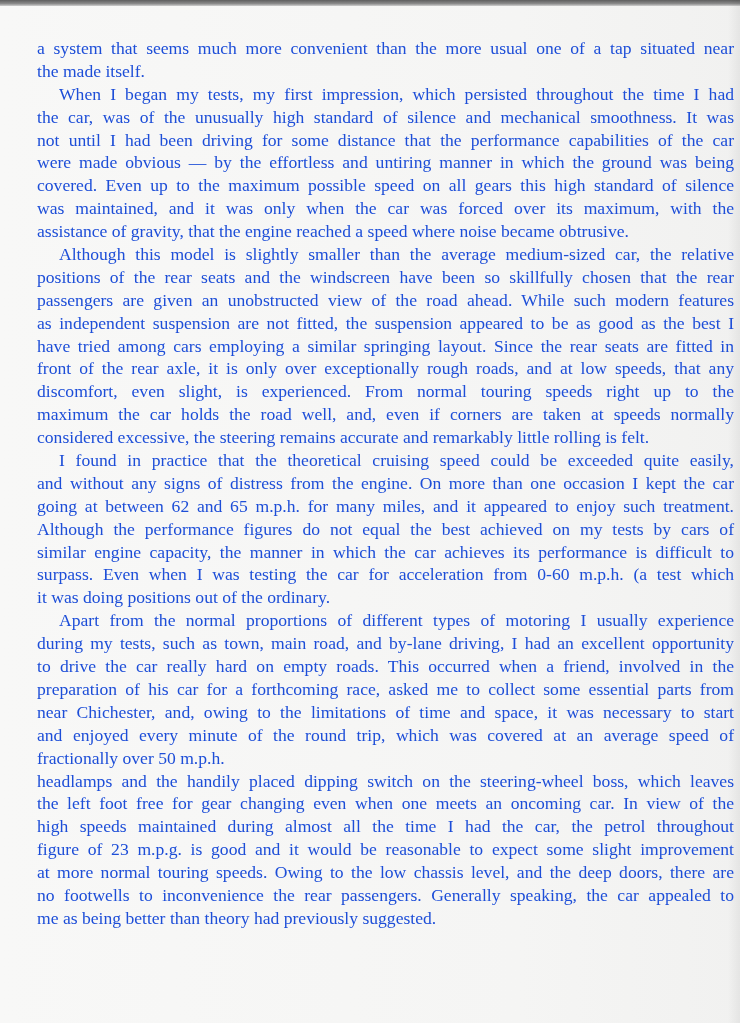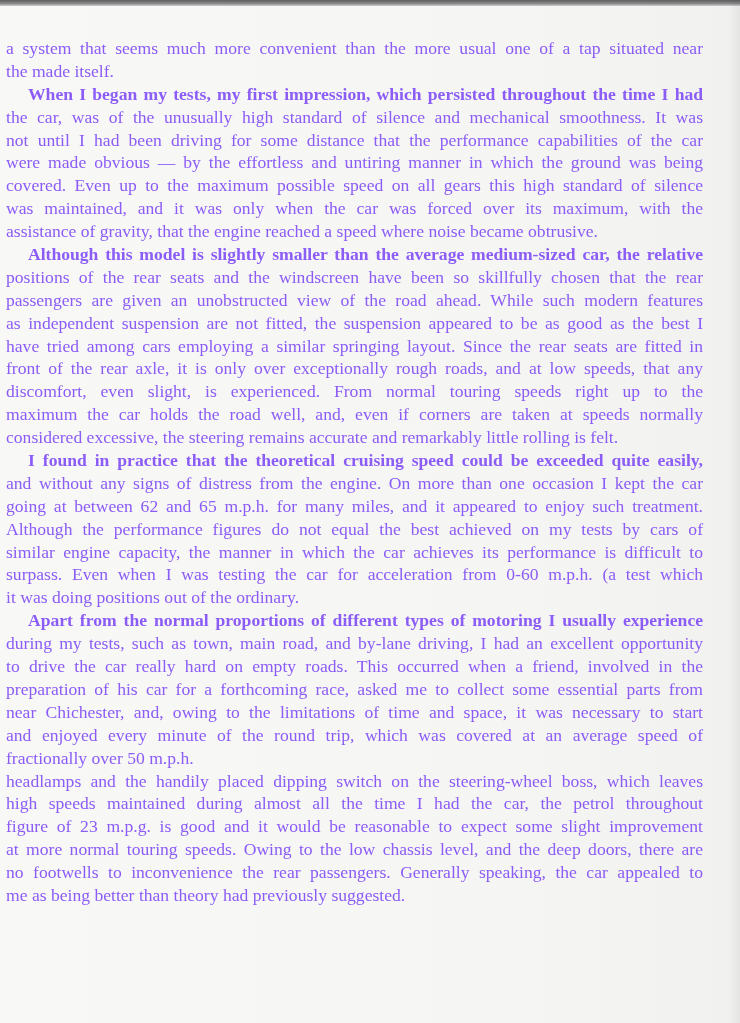--- a/index.html
+++ b/index.html
@@ -29,42 +29,41 @@
     }
     .right-shadow {
       position: absolute;
       right: 0; top: 0;
       width: 12px;
       height: 1023px;
       background: linear-gradient(to right, rgba(0,0,0,0) 0%, rgba(0,0,0,0.05) 100%);
     }
     .text-block {
       position: absolute;
-      left: 6px;
+      left: 37px;
       top: 37px;
       width: 697px;
       font-family: "Liberation Serif", serif;
       font-size: 17.6px;
       line-height: 22.9px;
-      color: #8b5cf6;
+      color: #1d4ed8;
     }
     .line {
       display: block;
       white-space: nowrap;
       text-align: justify;
       text-align-last: justify;
       height: 22.9px;
       overflow: visible;
     }
     .line.last {
       text-align-last: left;
     }
     .line.indent {
       padding-left: 22px;
-      font-weight: bold;
     }
   </style>
 </head>
 <body>
 
 <div class="top-edge"></div>
 <div class="page"></div>
 <div class="right-shadow"></div>
 
 <div class="text-block" id="text-block">
@@ -105,19 +104,20 @@
       <span class="line indent">Apart from the normal proportions of different types of motoring I usually experience</span>
       <span class="line">during my tests, such as town, main road, and by-lane driving, I had an excellent opportunity</span>
       <span class="line">to drive the car really hard on empty roads. This occurred when a friend, involved in the</span>
       <span class="line">preparation of his car for a forthcoming race, asked me to collect some essential parts from</span>
       <span class="line">near Chichester, and, owing to the limitations of time and space, it was necessary to start</span>
       <span class="line">and enjoyed every minute of the round trip, which was covered at an average speed of</span>
       <span class="line last">fractionally over 50 m.p.h.</span>
     </div>
     <div>
       <span class="line">headlamps and the handily placed dipping switch on the steering-wheel boss, which leaves</span>
+      <span class="line">the left foot free for gear changing even when one meets an oncoming car. In view of the</span>
       <span class="line">high speeds maintained during almost all the time I had the car, the petrol throughout</span>
       <span class="line">figure of 23 m.p.g. is good and it would be reasonable to expect some slight improvement</span>
       <span class="line">at more normal touring speeds. Owing to the low chassis level, and the deep doors, there are</span>
       <span class="line">no footwells to inconvenience the rear passengers. Generally speaking, the car appealed to</span>
       <span class="line last">me as being better than theory had previously suggested.</span>
     </div>
   </div>
 
 </body></html>

